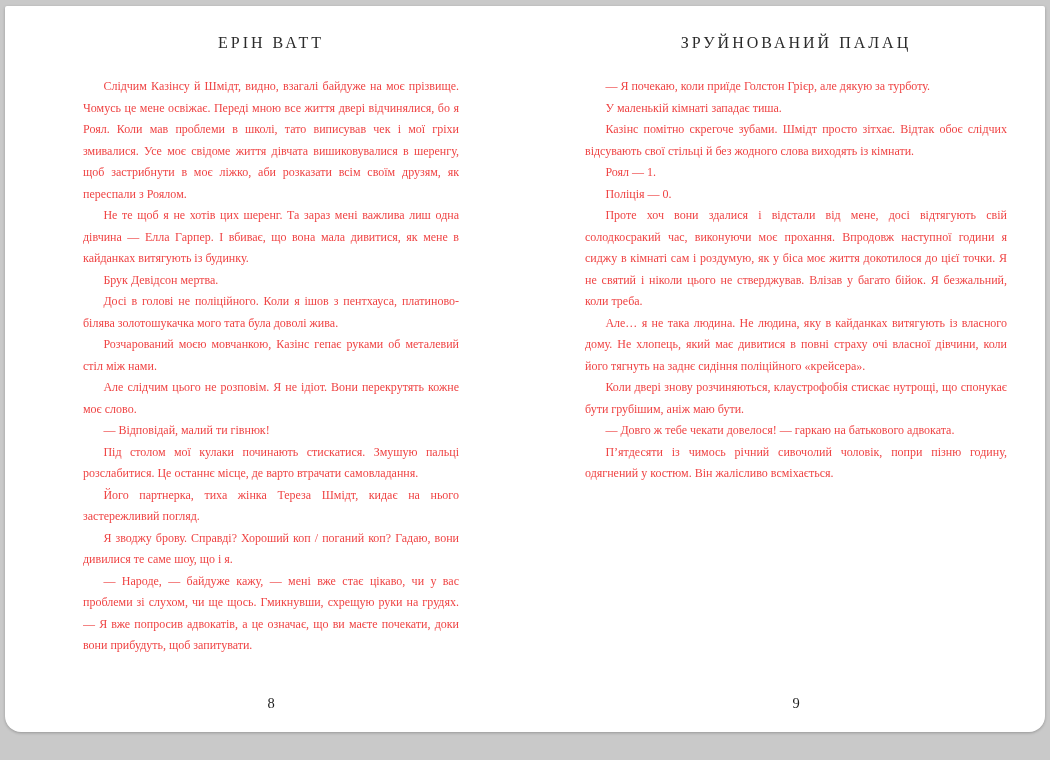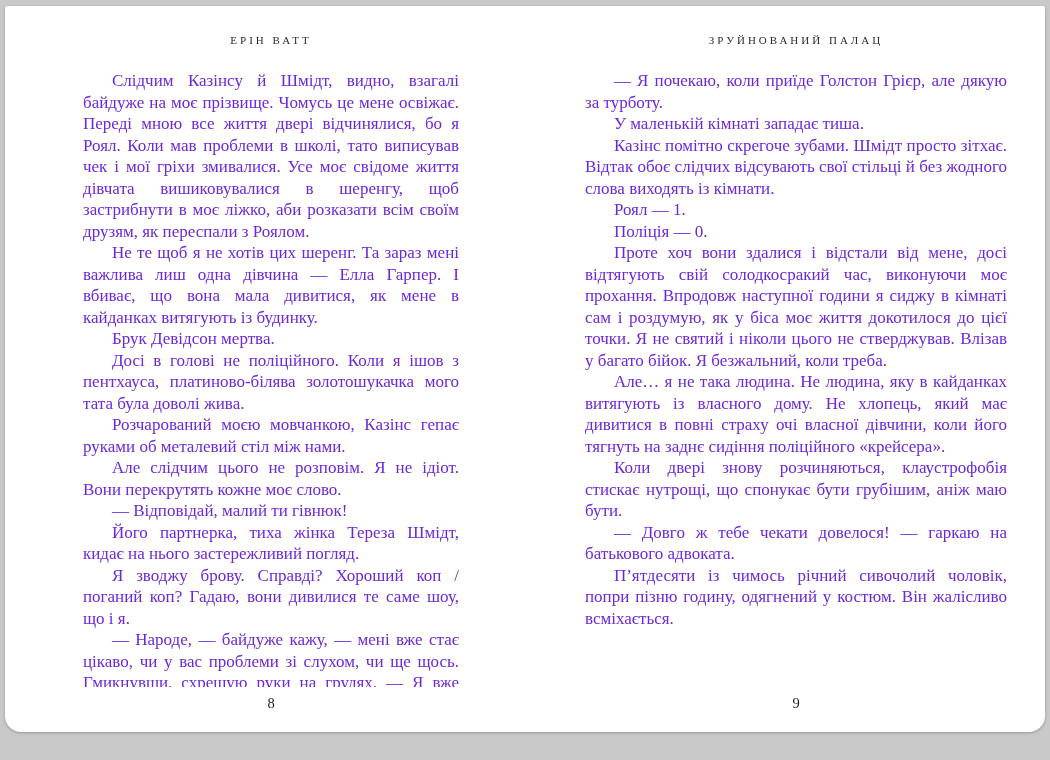--- a/index.html
+++ b/index.html
@@ -27,37 +27,37 @@
     position: relative;
     display: flex;
     flex-direction: column;
     box-sizing: border-box;
     color: #161616;
   }
   .page.left  { padding: 28px 66px 0 78px; }
   .page.right { padding: 28px 38px 0 60px; }
   .running-head {
     text-align: center;
-    font-size: 11px;
+    font-size: 16px;
     letter-spacing: 3px;
     color: #2b2b2b;
     flex: 0 0 auto;
   }
   .content {
     margin-top: 24px;
     flex: 1 1 auto;
     overflow: hidden;
   }
   .content p {
     margin: 0;
-    font-size: 17px;
+    font-size: 12px;
     line-height: 21.5px;
     text-align: justify;
     text-indent: 1.7em;
-    color: #6d28d9;
+    color: #ef4444;
   }
   .page-number {
     flex: 0 0 auto;
     text-align: center;
     font-size: 14.5px;
     color: #1d1d1d;
     padding-bottom: 20px;
     padding-top: 8px;
   }
 </style>
@@ -69,20 +69,21 @@
   <div class="page left">
     <div class="running-head">ЕРІН ВАТТ</div>
     <div class="content">
       <p>Слідчим Казінсу й Шмідт, видно, взагалі байдуже на моє прізвище. Чомусь це мене освіжає. Переді мною все життя двері відчинялися, бо я Роял. Коли мав проблеми в школі, тато виписував чек і мої гріхи змивалися. Усе моє свідоме життя дівчата вишиковувалися в шеренгу, щоб застрибнути в моє ліжко, аби розказати всім своїм друзям, як переспали з Роялом.</p>
       <p>Не те щоб я не хотів цих шеренг. Та зараз мені важлива лиш одна дівчина — Елла Гарпер. І вбиває, що вона мала дивитися, як мене в кайданках витягують із будинку.</p>
       <p>Брук Девідсон мертва.</p>
       <p>Досі в голові не поліційного. Коли я ішов з пентхауса, платиново-білява золотошукачка мого тата була доволі жива.</p>
       <p>Розчарований моєю мовчанкою, Казінс гепає руками об металевий стіл між нами.</p>
       <p>Але слідчим цього не розповім. Я не ідіот. Вони перекрутять кожне моє слово.</p>
       <p>— Відповідай, малий ти гівнюк!</p>
+      <p>Під столом мої кулаки починають стискатися. Змушую пальці розслабитися. Це останнє місце, де варто втрачати самовладання.</p>
       <p>Його партнерка, тиха жінка Тереза Шмідт, кидає на нього застережливий погляд.</p>
       <p>Я зводжу брову. Справді? Хороший коп / поганий коп? Гадаю, вони дивилися те саме шоу, що і я.</p>
       <p>— Народе, — байдуже кажу, — мені вже стає цікаво, чи у вас проблеми зі слухом, чи ще щось. Гмикнувши, схрещую руки на грудях. — Я вже попросив адвокатів, а це означає, що ви маєте почекати, доки вони прибудуть, щоб запитувати.</p>
     </div>
     <div class="page-number">8</div>
   </div>
 
   <div class="page right">
     <div class="running-head">ЗРУЙНОВАНИЙ ПАЛАЦ</div>
     <div class="content">

